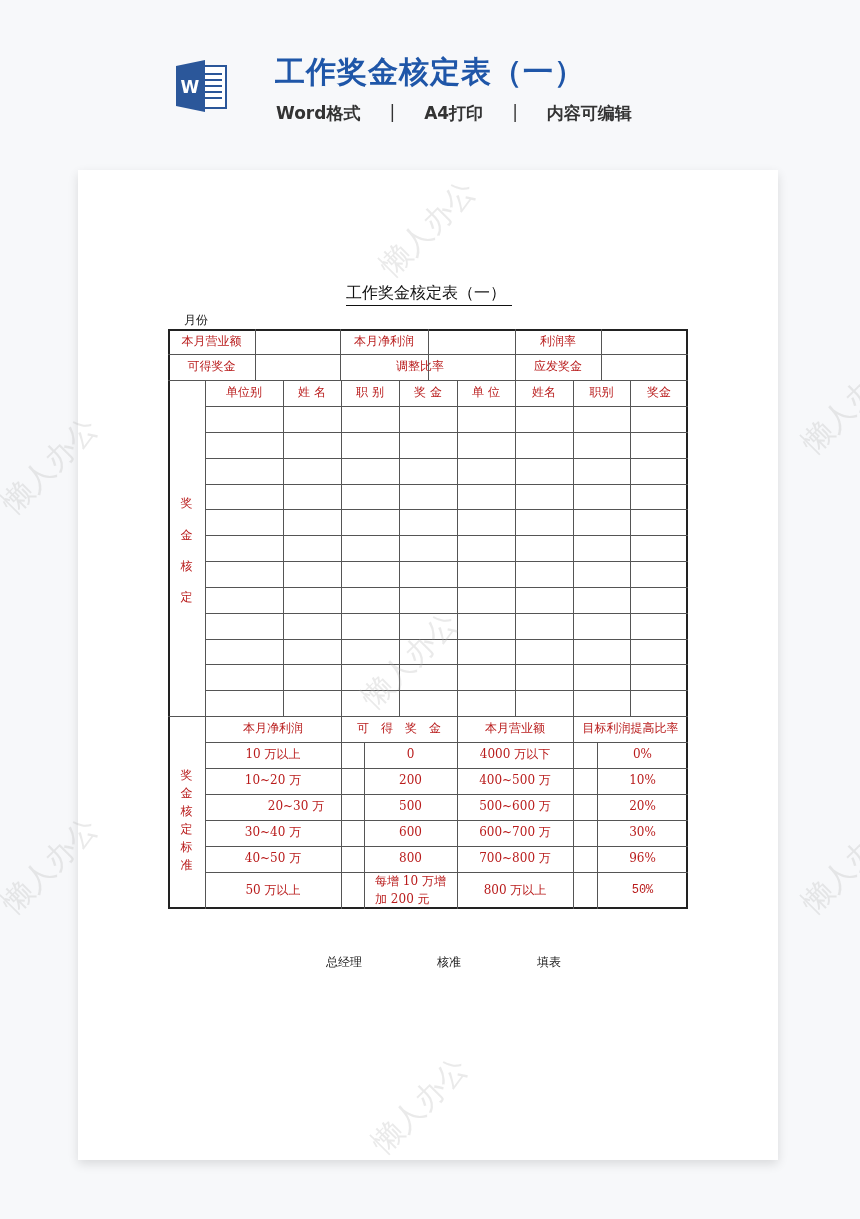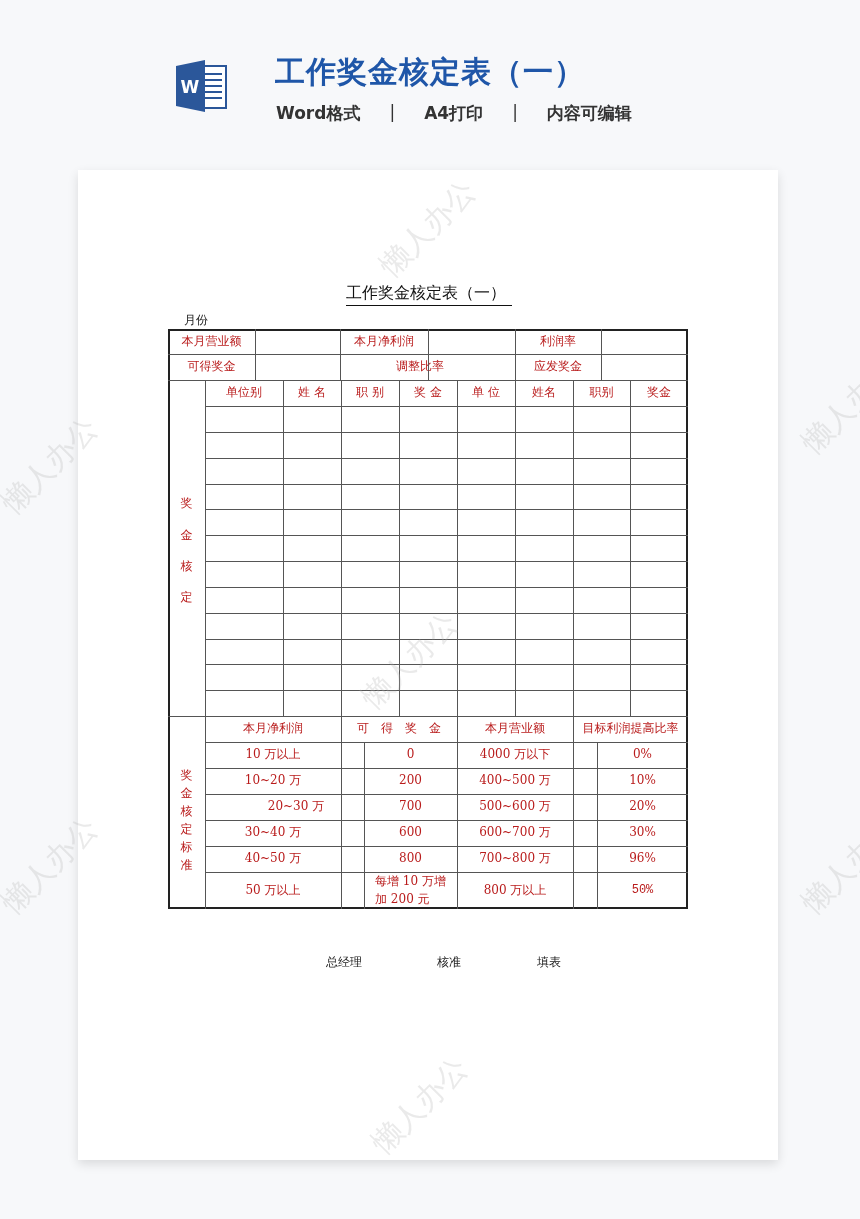--- a/index.html
+++ b/index.html
@@ -152,21 +152,21 @@
     <div class="cell" style="left: 35px; top: 411px; width: 136px; height: 26px;">10 万以上</div>
     <div class="cell" style="left: 194px; top: 411px; width: 93px; height: 26px; display: flex; flex-direction: column;">0</div>
     <div class="cell" style="left: 287px; top: 411px; width: 116px; height: 26px;">4000 万以下</div>
     <div class="cell" style="left: 427px; top: 411px; width: 91px; height: 26px;">0%</div>
     <div class="cell" style="left: 35px; top: 437px; width: 136px; height: 26px;">10~20 万</div>
     <div class="cell" style="left: 194px; top: 437px; width: 93px; height: 26px; display: flex; flex-direction: column;">200</div>
     <div class="cell" style="left: 287px; top: 437px; width: 116px; height: 26px;">400~500 万</div>
     <div class="cell" style="left: 427px; top: 437px; width: 91px; height: 26px;">10%</div>
     <div class="hl" style="left: 35px; width: 483px; top: 437px;"></div>
     <div class="cell" style="left: 50px; top: 463px; width: 136px; height: 26px; margin-left: 8px;">20~30 万</div>
-    <div class="cell" style="left: 194px; top: 463px; width: 93px; height: 26px; display: flex; flex-direction: column;">700</div>
+    <div class="cell" style="left: 194px; top: 463px; width: 93px; height: 26px; display: flex; flex-direction: column;">500</div>
     <div class="cell" style="left: 287px; top: 463px; width: 116px; height: 26px;">500~600 万</div>
     <div class="cell" style="left: 427px; top: 463px; width: 91px; height: 26px;">20%</div>
     <div class="hl" style="left: 35px; width: 483px; top: 463px;"></div>
     <div class="cell" style="left: 35px; top: 489px; width: 136px; height: 26px;">30~40 万</div>
     <div class="cell" style="left: 194px; top: 489px; width: 93px; height: 26px; display: flex; flex-direction: column;">600</div>
     <div class="cell" style="left: 287px; top: 489px; width: 116px; height: 26px;">600~700 万</div>
     <div class="cell" style="left: 427px; top: 489px; width: 91px; height: 26px;">30%</div>
     <div class="hl" style="left: 35px; width: 483px; top: 489px;"></div>
     <div class="cell" style="left: 35px; top: 515px; width: 136px; height: 26px;">40~50 万</div>
     <div class="cell" style="left: 194px; top: 515px; width: 93px; height: 26px; display: flex; flex-direction: column;">800</div>

